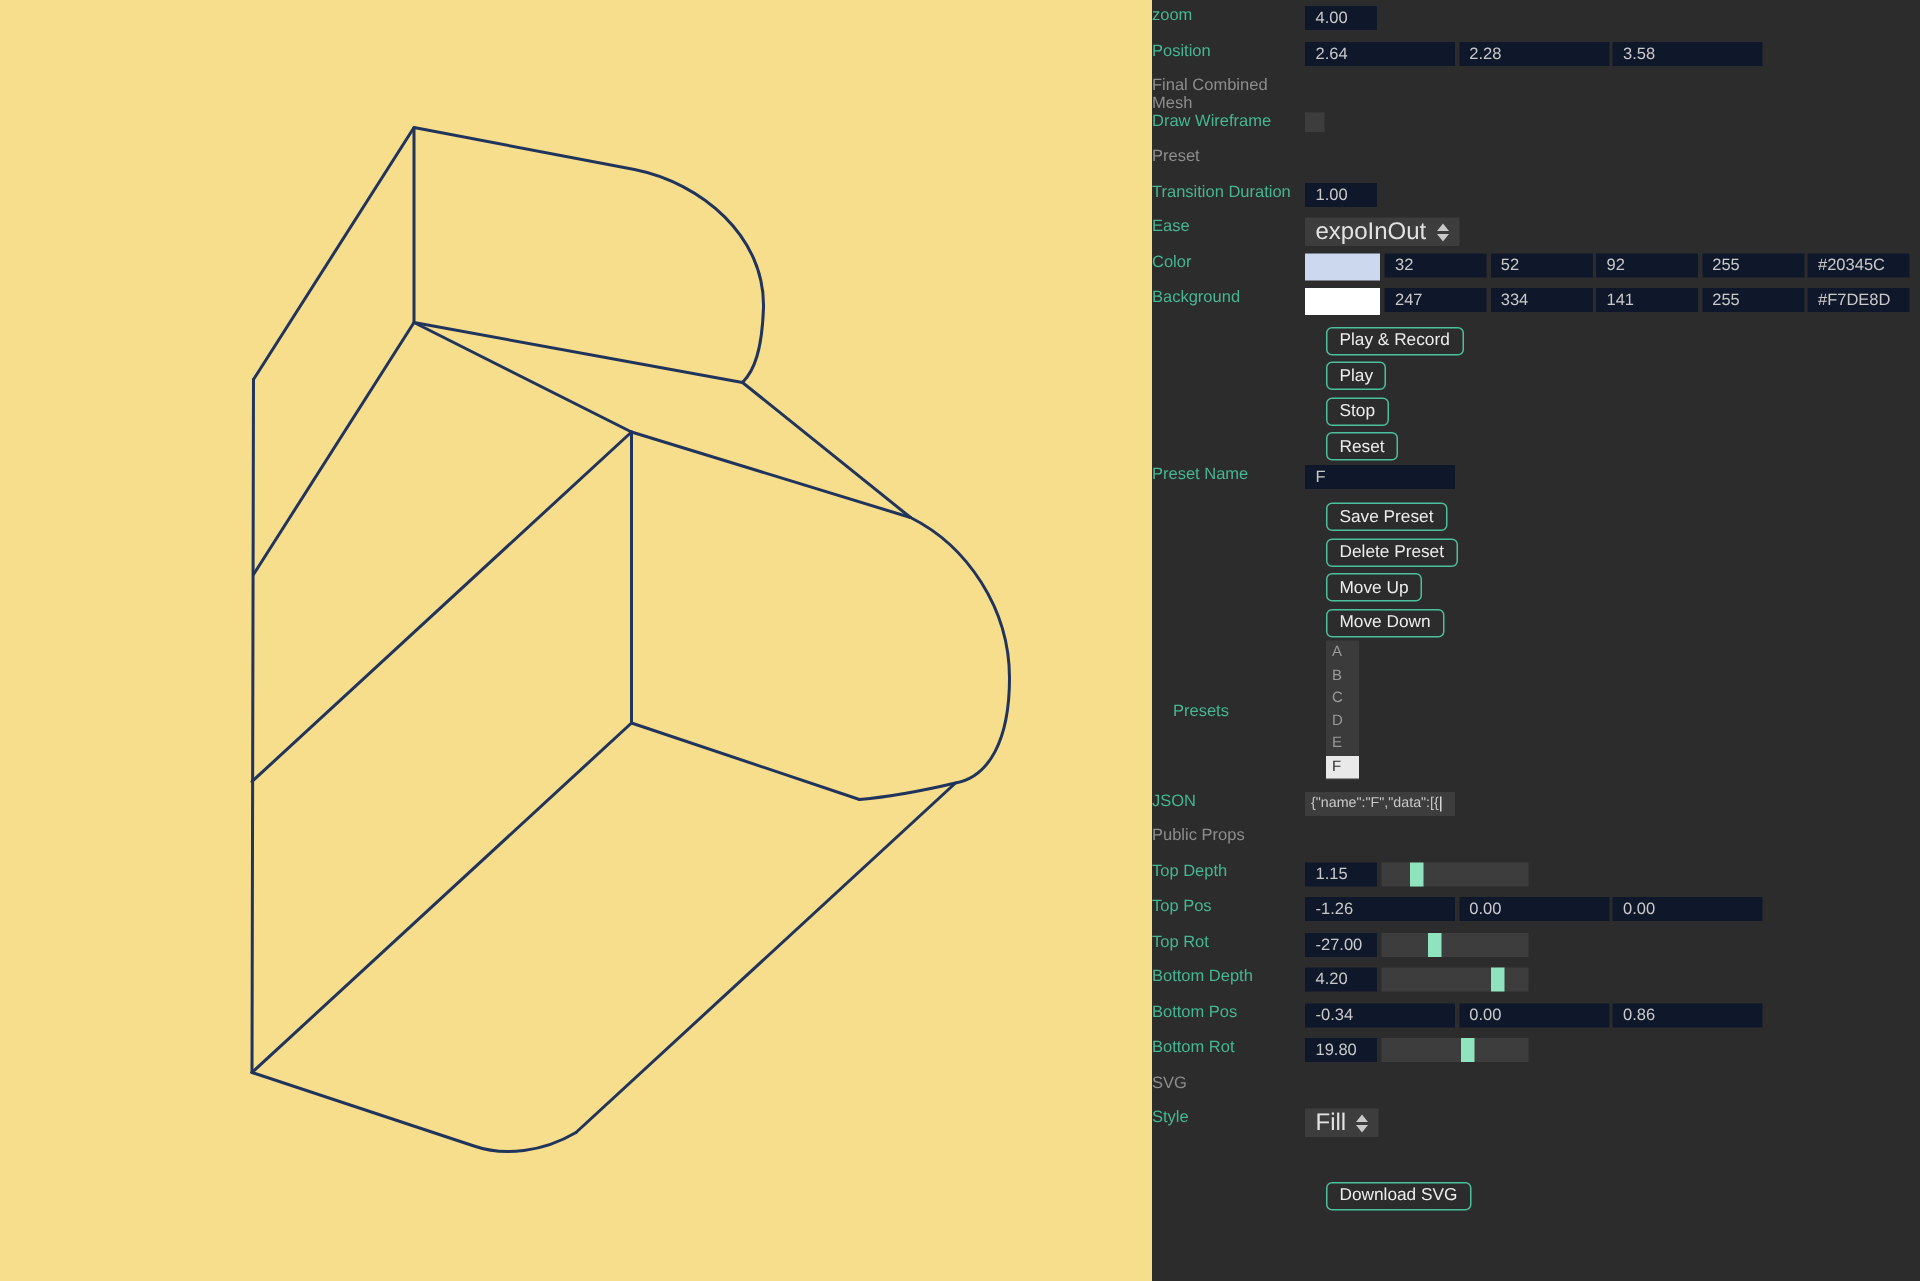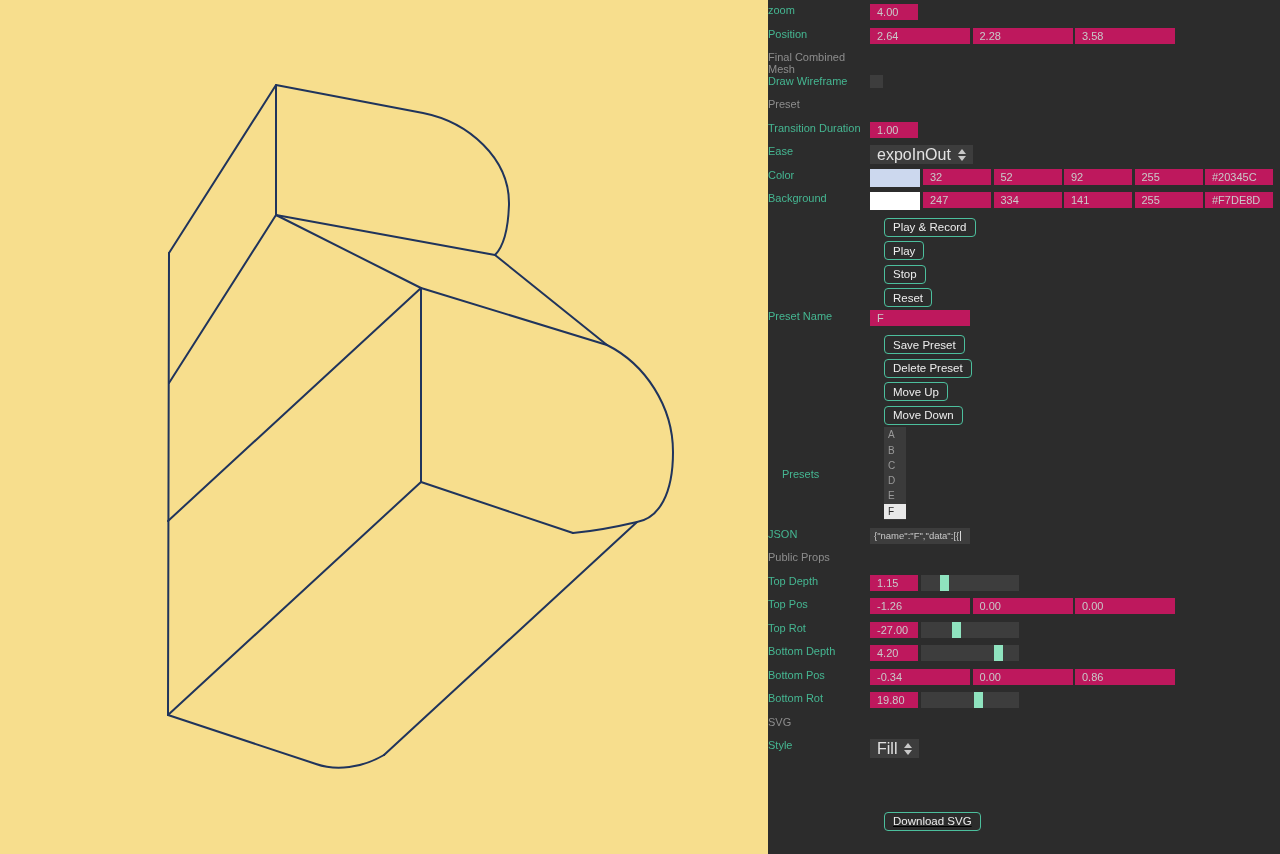--- a/index.html
+++ b/index.html
@@ -8,21 +8,21 @@
 
   .canvas { width:768px; height:854px; flex:none; }
   .canvas svg { display:block; }
 
   .panel { width:512px; height:854px; flex:none; background:#2c2c2c; padding-top:4px; overflow:hidden; }
 
   .row { display:flex; align-items:flex-start; height:23.5px; }
   .lbl { width:102px; flex:none; font-size:11px; color:#45b792; }
   .lbl.section { color:#8d8d8d; }
 
-  .num { background:#be185d; height:16px; color:#c9c9c9; font-size:11px; line-height:16px;
+  .num { background:#0f172a; height:16px; color:#c9c9c9; font-size:11px; line-height:16px;
          padding-left:7px; margin-right:2.5px; white-space:nowrap; overflow:hidden; flex:none; }
   .w48 { width:48px; } .w68 { width:68px; } .w100 { width:100px; }
 
   .slider { width:98px; height:16px; background:#3d3d3d; position:relative; flex:none; }
   .handle { position:absolute; top:0; width:9px; height:16px; background:#8fe3bf; }
 
   .chk { width:13px; height:13px; background:#3d3d3d; }
 
   .select { background:#3d3d3d; height:19px; display:flex; align-items:center;
             color:#e2e2e2; font-size:16px; padding:0 7px; }
@@ -43,21 +43,21 @@
   .presets-row { height:93.5px; display:flex; align-items:center; padding-left:14px; }
   .listbox { width:22px; height:93px; background:#3b3b3b; overflow:hidden; }
   .listbox .item { height:15.3px; line-height:15.3px; font-size:10px; color:#9a9a9a; padding-left:4px; }
   .listbox .item.sel { background:#e9e9e9; color:#2b2b2b; width:23px; }
 
   .jsonrow { margin-top:7px; }
   .jsonbox { width:100px; height:16px; background:#3d3d3d; color:#c9c9c9; font-size:9.5px; line-height:16px;
              padding-left:4px; white-space:nowrap; overflow:hidden; display:flex; align-items:center; }
   .caret { width:1px; height:10px; background:#d8d8d8; flex:none; margin-left:1px; }
 
-  .dl-row { margin-top:47px;text-decoration:underline; }
+  .dl-row { margin-top:23px; }
 </style>
 </head>
 <body>
 
 <div class="canvas" style="background: rgb(247, 222, 141);">
   <svg id="wire" width="768" height="854" viewBox="0 0 768 854">
       <path d="M276,215 L276,85 L423,113 C468,122 510,158 509,205 C508,233 503,247 495,255 Z" fill="none" stroke="#20345C" stroke-width="2" stroke-linejoin="round" stroke-linecap="round"></path>
       <path d="M276,85 L169,253" fill="none" stroke="#20345C" stroke-width="2" stroke-linejoin="round" stroke-linecap="round"></path>
       <path d="M169,253 L168,715" fill="none" stroke="#20345C" stroke-width="2" stroke-linejoin="round" stroke-linecap="round"></path>
       <path d="M276,215 L169,383" fill="none" stroke="#20345C" stroke-width="2" stroke-linejoin="round" stroke-linecap="round"></path>

